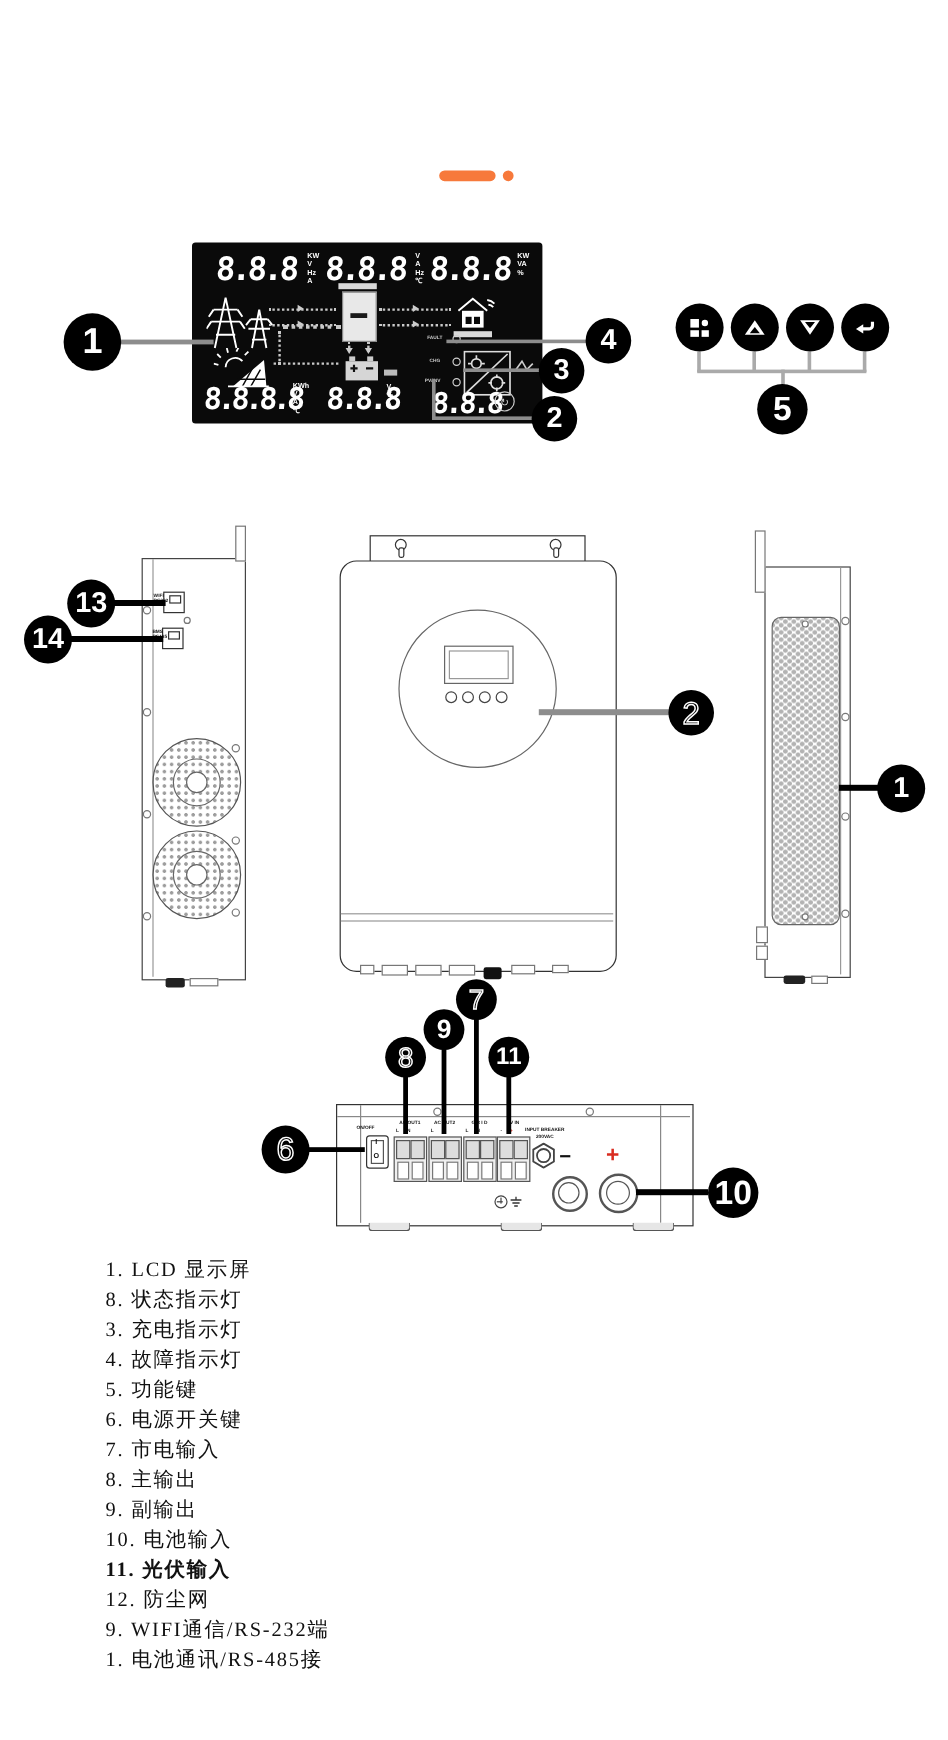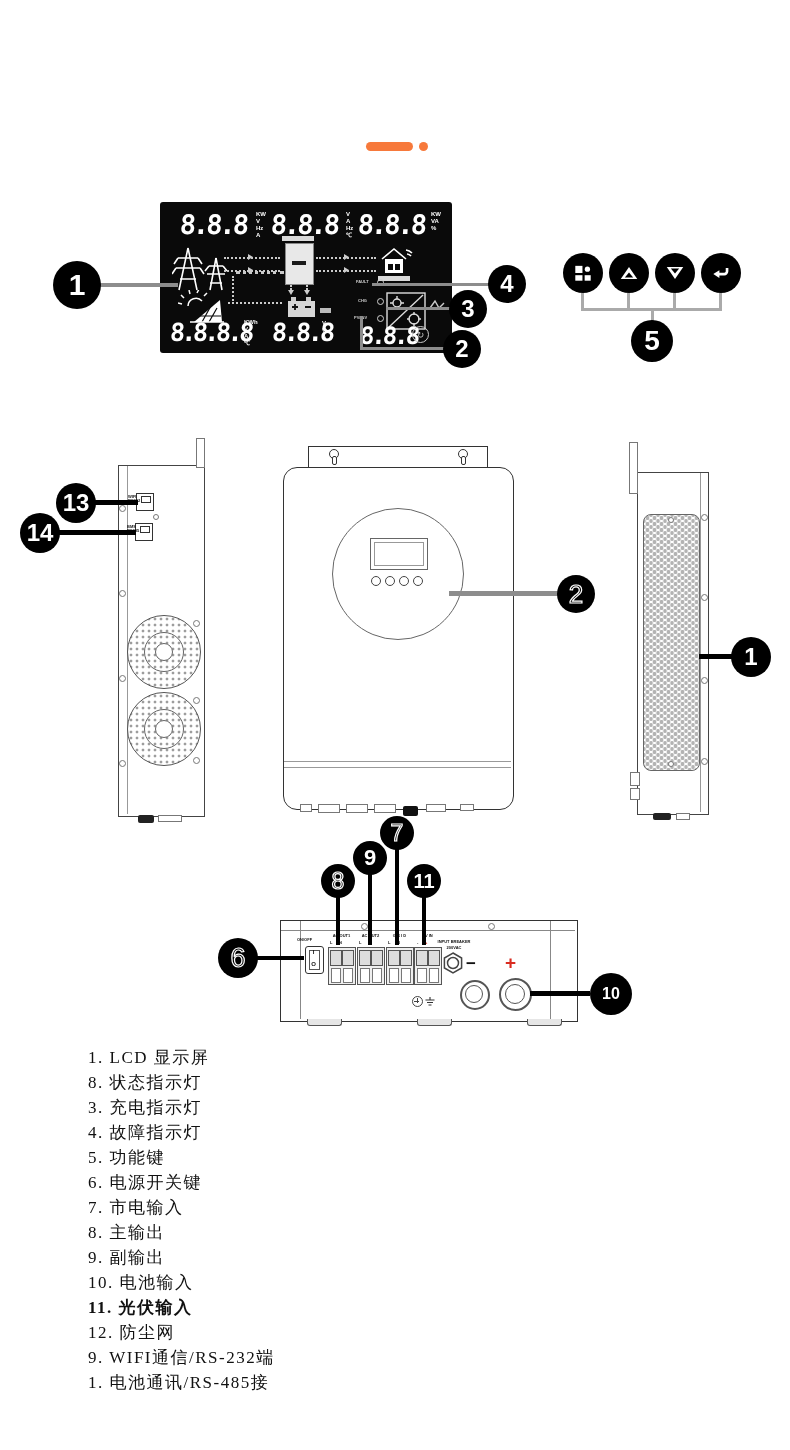--- a/index.html
+++ b/index.html
@@ -396,21 +396,21 @@
   <div class="lnb" style="left:257px;top:956px;width:47px;height:4px;"></div>
   <div class="co light" style="left:321px;top:864px;width:34px;height:34px;font-size:23px;">8</div>
   <div class="lnb" style="left:336px;top:896px;width:4px;height:49px;"></div>
   <div class="co" style="left:353px;top:841px;width:34px;height:34px;font-size:22px;">9</div>
   <div class="lnb" style="left:368px;top:873px;width:4px;height:72px;"></div>
   <div class="co light" style="left:380px;top:816px;width:34px;height:34px;font-size:23px;">7</div>
   <div class="lnb" style="left:395px;top:848px;width:4px;height:97px;"></div>
   <div class="co" style="left:407px;top:864px;width:34px;height:34px;font-size:20px;">11</div>
   <div class="lnb" style="left:422px;top:896px;width:4px;height:49px;"></div>
   <div class="lnb" style="left:530px;top:991px;width:60px;height:5px;"></div>
-  <div class="co" style="left:590px;top:973px;width:42px;height:42px;font-size:16px;">10</div>
+  <div class="co" style="left:590px;top:973px;width:42px;height:42px;font-size:28px;">10</div>
 
   <div class="pl-item" style="top:1046px;">1. LCD 显示屏</div>
   <div class="pl-item" style="top:1071px;">8. 状态指示灯</div>
   <div class="pl-item" style="top:1096px;">3. 充电指示灯</div>
   <div class="pl-item" style="top:1121px;">4. 故障指示灯</div>
   <div class="pl-item" style="top:1146px;">5. 功能键</div>
   <div class="pl-item" style="top:1171px;">6. 电源开关键</div>
   <div class="pl-item" style="top:1196px;">7. 市电输入</div>
   <div class="pl-item" style="top:1221px;">8. 主输出</div>
   <div class="pl-item" style="top:1246px;">9. 副输出</div>

